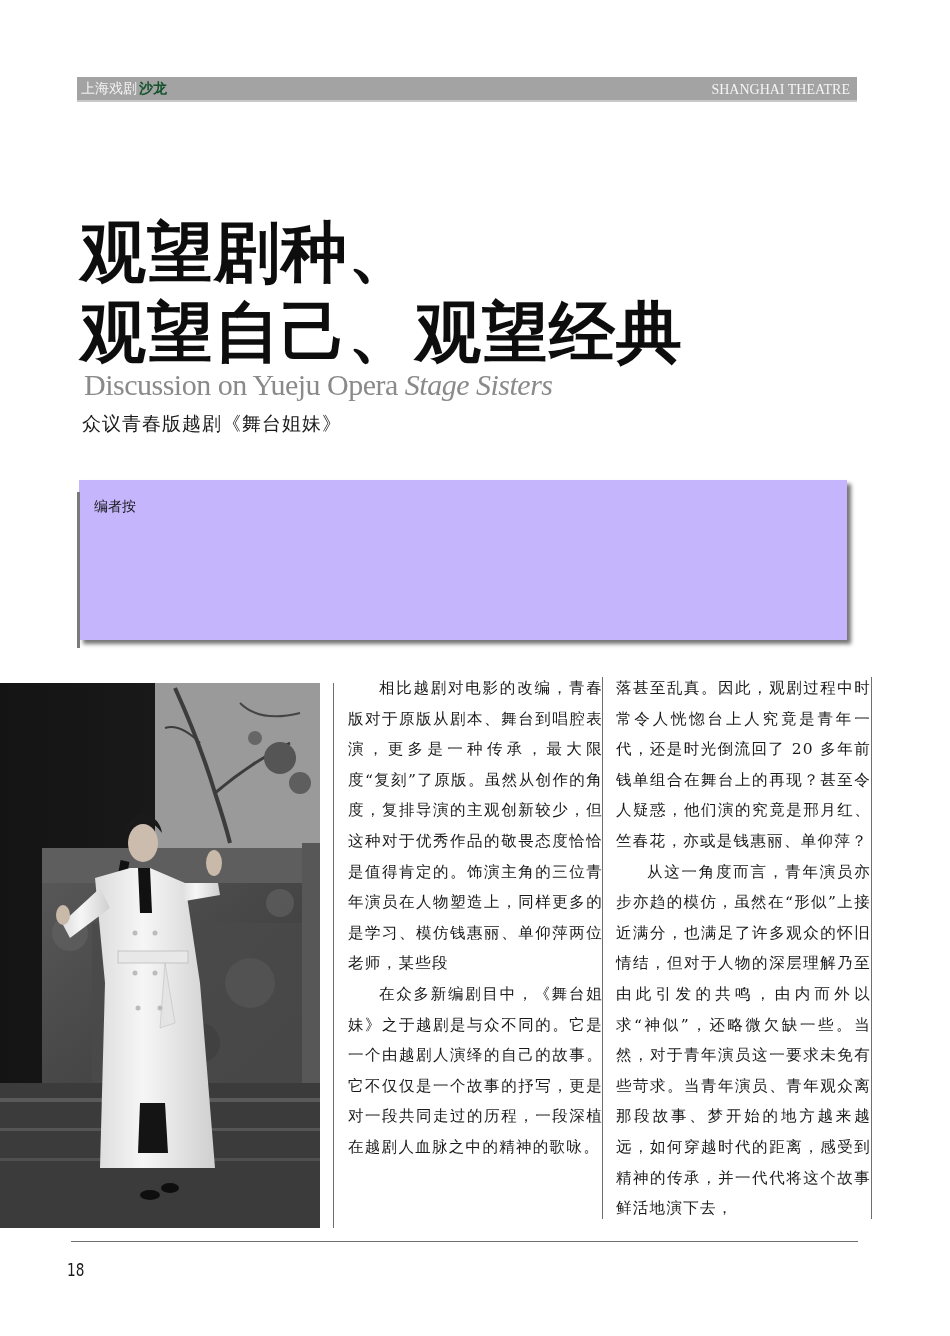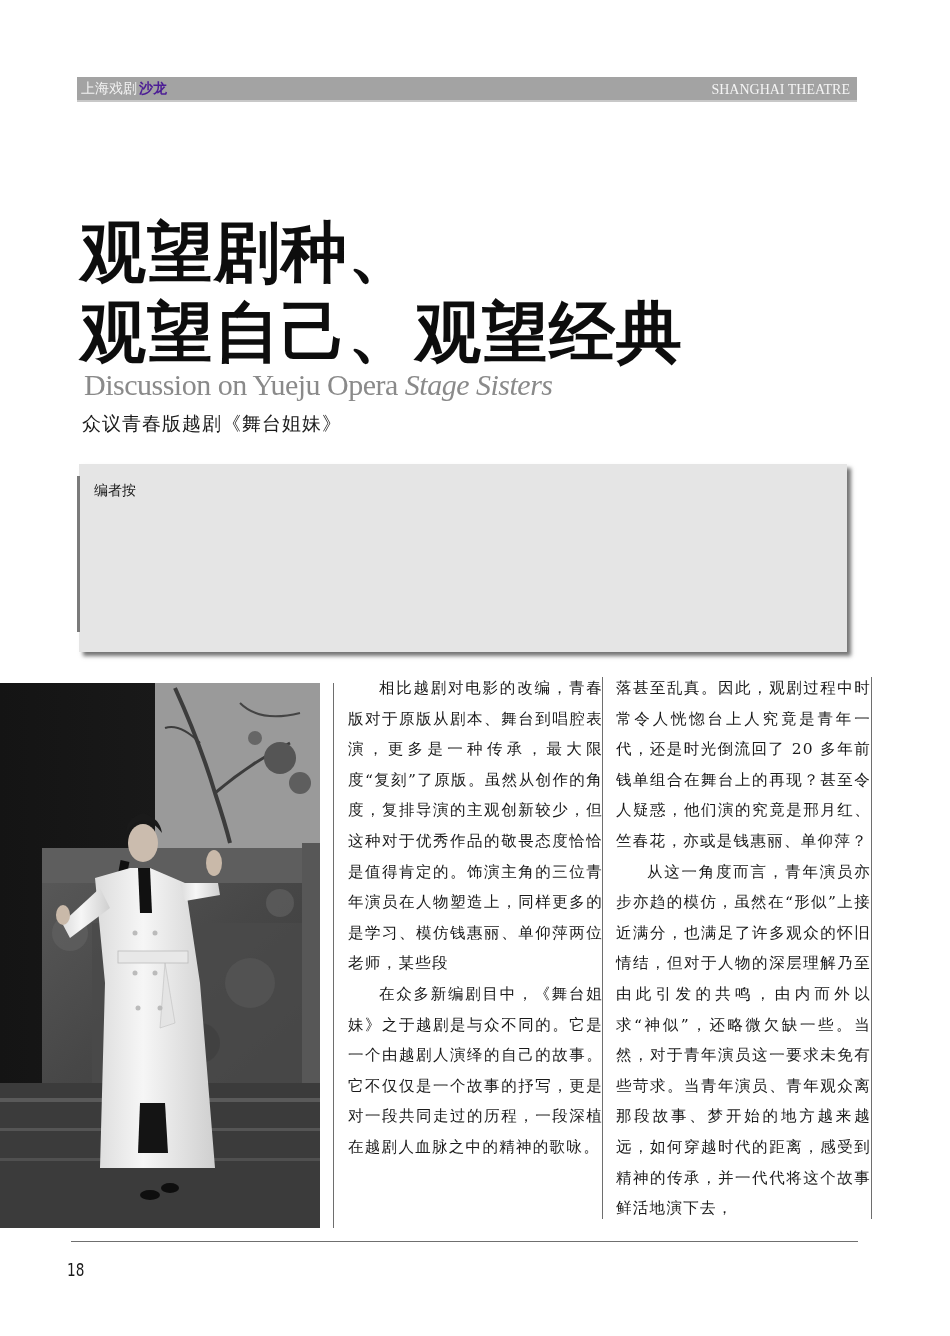--- a/index.html
+++ b/index.html
@@ -29,21 +29,21 @@
       position: absolute;
       left: 4px;
       top: 3px;
       font-size: 14px;
       color: #f2f2f2;
       font-family: "DejaVu Serif", serif;
       white-space: nowrap;
     }
     .header-left .strong {
       font-weight: bold;
-      color: #4c1d95;
+      color: #14532d;
       margin-left: 2px;
     }
     .header-right {
       position: absolute;
       right: 7px;
       top: 5px;
       font-size: 14px;
       color: #f4f4f4;
       font-family: "Liberation Serif", serif;
       letter-spacing: 0px;
@@ -82,24 +82,24 @@
       font-family: "DejaVu Sans", sans-serif;
       font-size: 19px;
       color: #1a1a1a;
       white-space: nowrap;
       letter-spacing: 1px;
     }
 
     .note-box {
       position: absolute;
       left: 79px;
-      top: 464px;
+      top: 480px;
       width: 768px;
-      height: 188px;
-      background: #e5e5e5;
+      height: 160px;
+      background: #c4b5fd;
       box-shadow: 4px 4px 4px rgba(0,0,0,0.55);
       box-sizing: border-box;
     }
     .note-bar {
       position: absolute;
       left: -2px;
       top: 12px;
       width: 3px;
       height: 156px;
       background: #7a7a7a;

